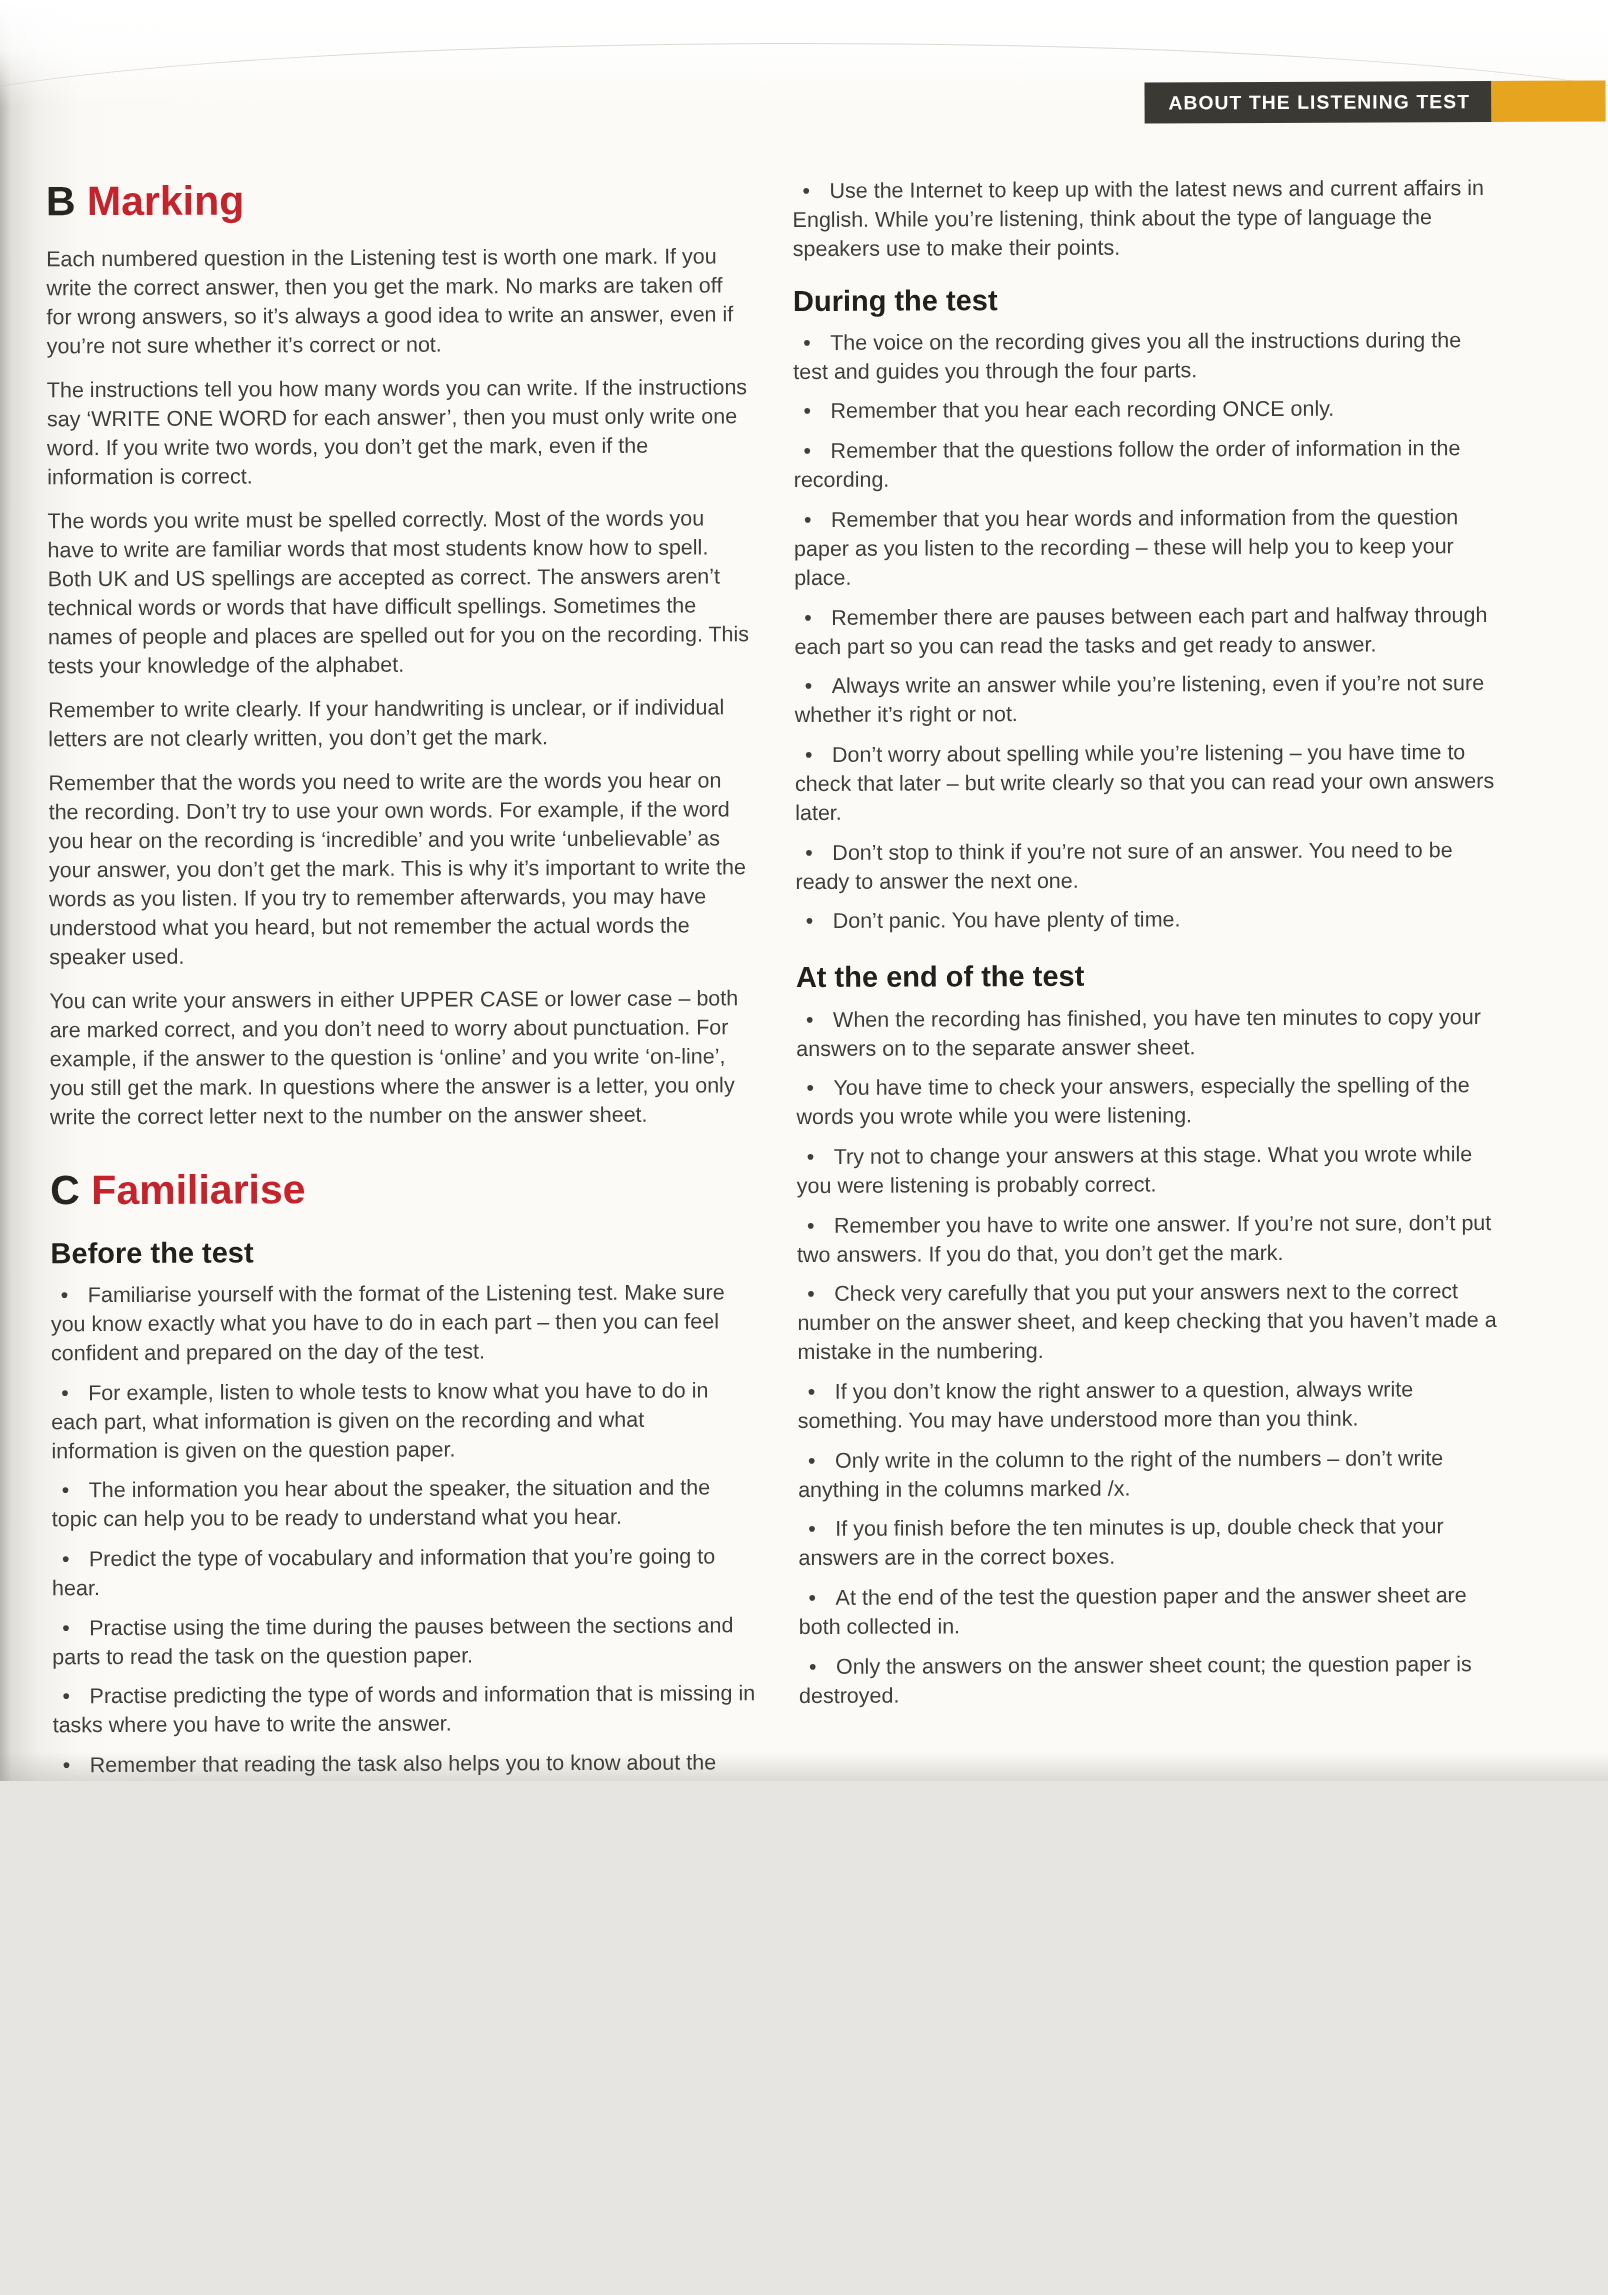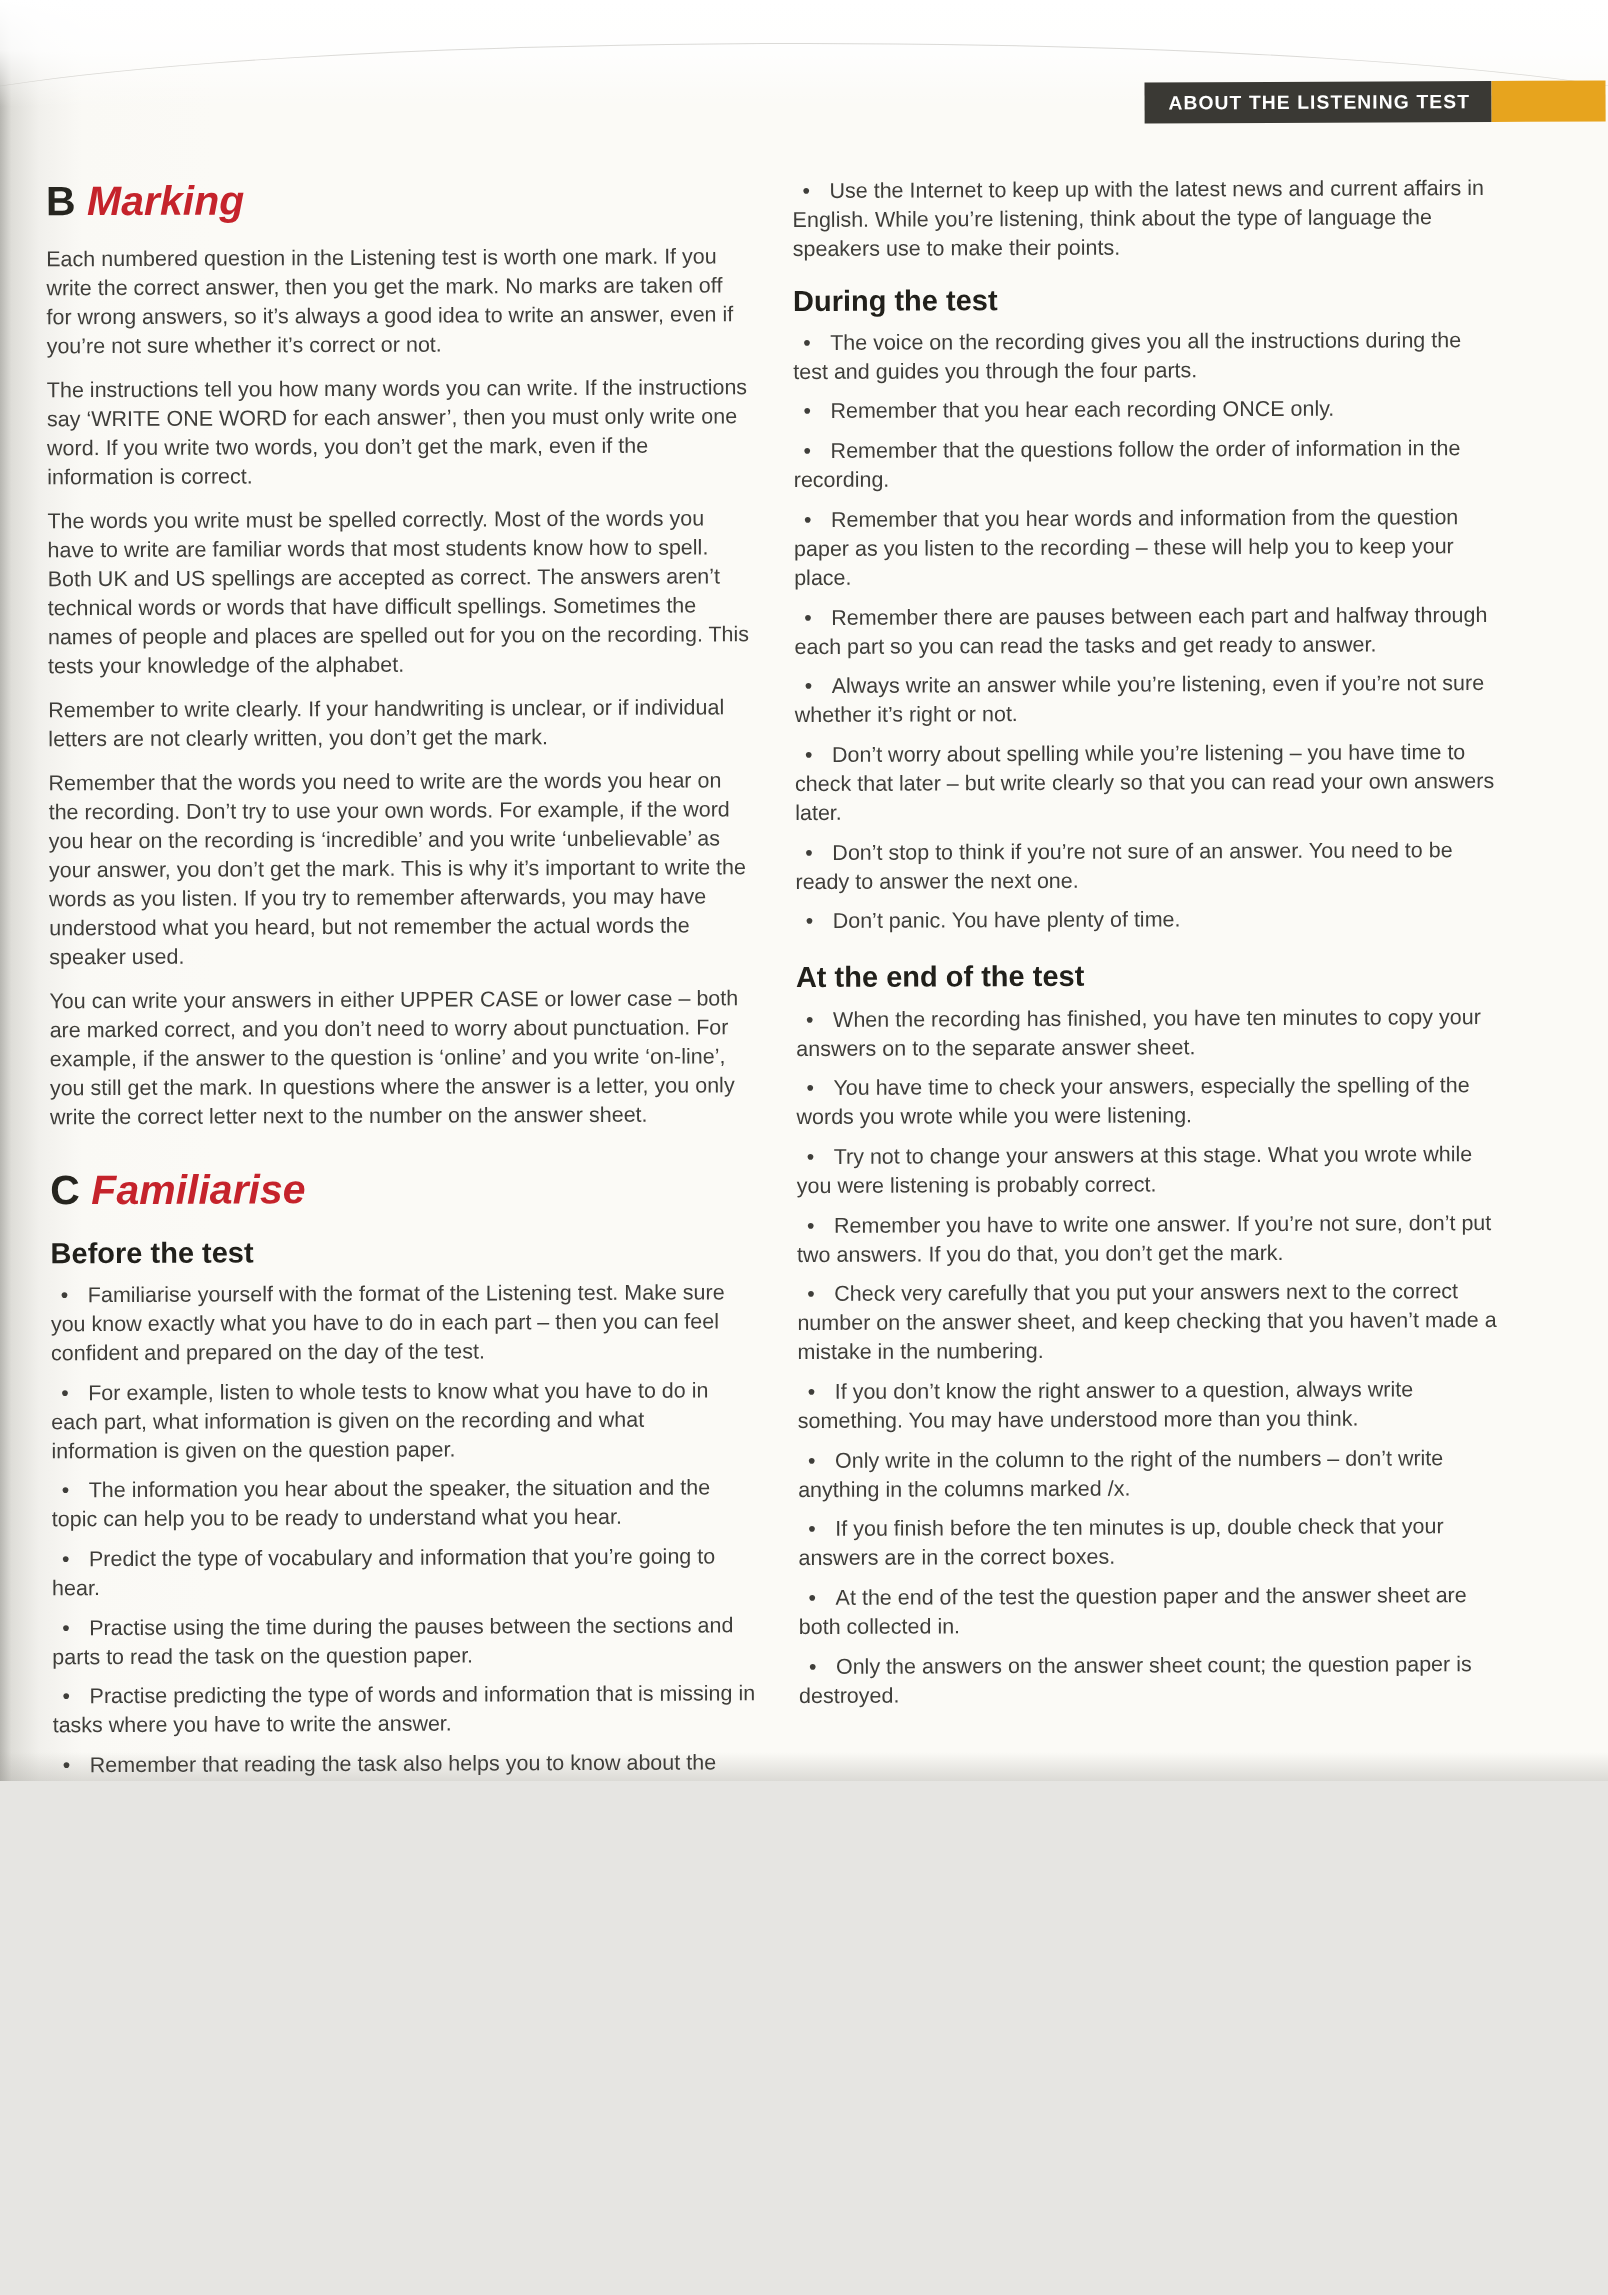--- a/index.html
+++ b/index.html
@@ -40,21 +40,21 @@
 
   
   .columns {
     position: absolute; top: 177px; left: 49px; right: 109px;
     display: flex; gap: 42px;
   }
   .col { flex: 1 1 0; min-width: 0; }
 
   h1.section-head { margin: 0 0 21.5px 0; font-size: 41px; line-height: 1.05; font-weight: 700; }
   h1.section-head .letter { color: #26251f; margin-right: 11.4px; }
-  h1.section-head .red { color: #c5232b; font-style: italic; }
+  h1.section-head .red { color: #c5232b; }
   h1.strategies { margin-top: 37px; }
 
   h2.sub-head { margin: 26px 0 11.4px 0; font-size: 29px; line-height: 1.1; font-weight: 700; color: #21201b; }
   .col.right h2.sub-head.first { margin-top: 21.5px; }
 
   p.body, p.bullet {
     margin: 0 0 15px 0;
     font-size: 21.5px; line-height: 29px;
     color: #3f3e3a;
   }

